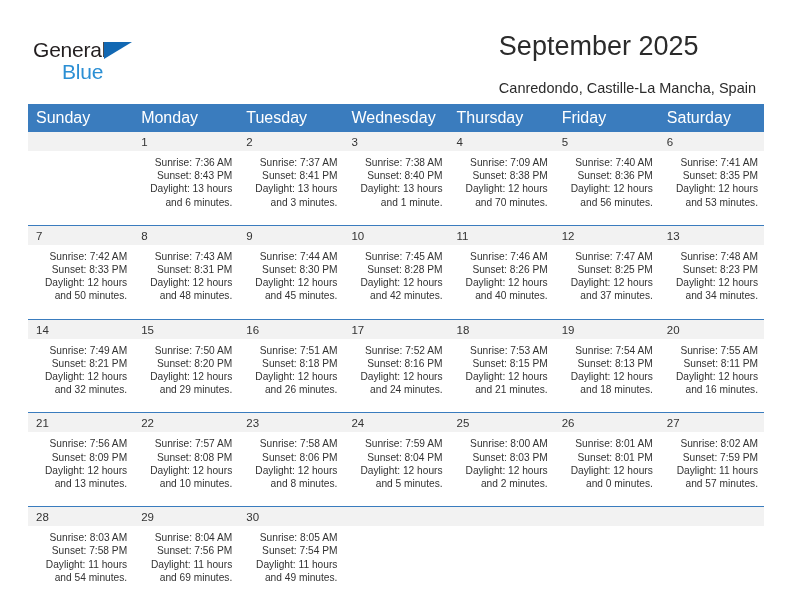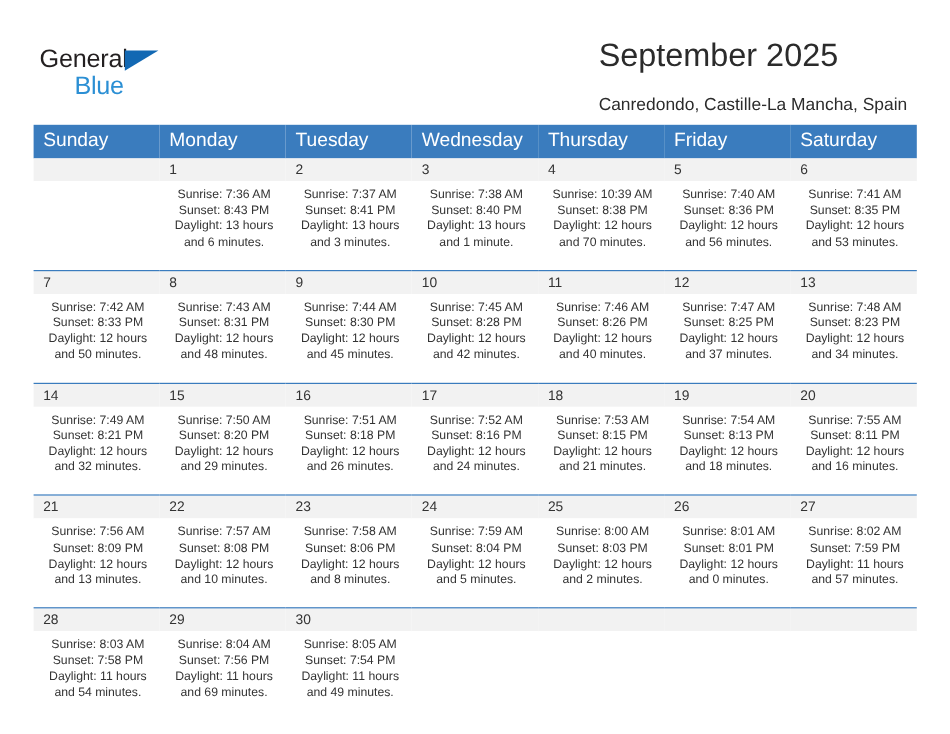--- a/index.html
+++ b/index.html
@@ -118,21 +118,21 @@
     border-top: 1.5px solid #3a7cbe;
     vertical-align: top;
   }
   tr.daterow.first td { border-top: none; }
 
   tr.inforow td {
     background: #ffffff;
     font-size: 10.2px;
     color: #333333;
     line-height: 13.2px;
-    text-align: center;
+    text-align: right;
     padding: 5px 6px 16px 8px;
     vertical-align: top;
     border: none;
   }
   tr.inforow td div { white-space: nowrap; }
 </style>
 </head>
 <body>
 
 <div class="page">
@@ -202,21 +202,21 @@
             <div>Daylight: 13 hours</div>
             <div>and 3 minutes.</div>
           </td>
           <td>
             <div>Sunrise: 7:38 AM</div>
             <div>Sunset: 8:40 PM</div>
             <div>Daylight: 13 hours</div>
             <div>and 1 minute.</div>
           </td>
           <td>
-            <div>Sunrise: 10:39 AM</div>
+            <div>Sunrise: 7:09 AM</div>
             <div>Sunset: 8:38 PM</div>
             <div>Daylight: 12 hours</div>
             <div>and 70 minutes.</div>
           </td>
           <td>
             <div>Sunrise: 7:40 AM</div>
             <div>Sunset: 8:36 PM</div>
             <div>Daylight: 12 hours</div>
             <div>and 56 minutes.</div>
           </td>

